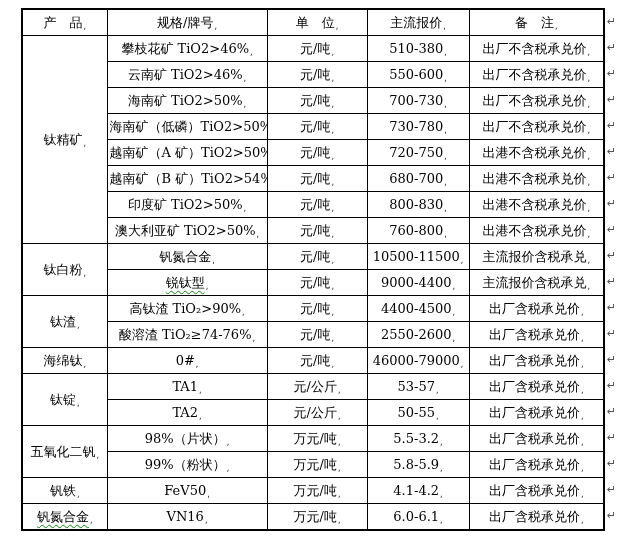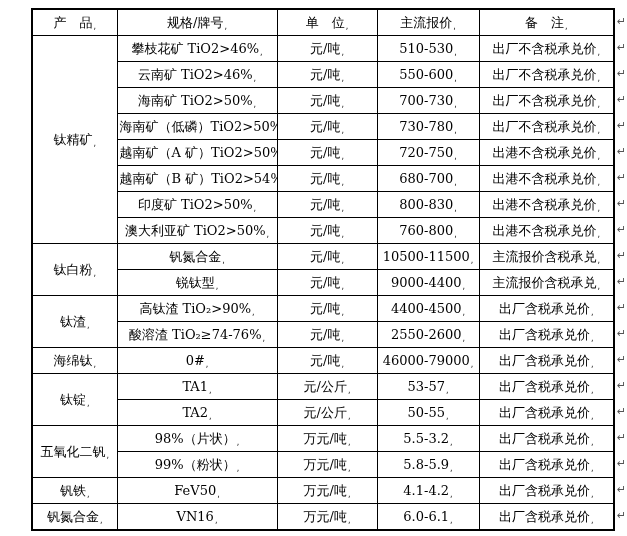--- a/index.html
+++ b/index.html
@@ -1,39 +1,40 @@
 <!DOCTYPE html>
 <html><head>
 <meta charset="utf-8">
 <style>
   html,body{margin:0;padding:0;}
   body{
     width:627px;height:536px;background:#ffffff;position:relative;overflow:hidden;
     font-family:"DejaVu Serif","Liberation Serif",serif;
     color:#000;
   }
-  .page{position:absolute;left:13px;top:0;width:598px;height:536px;background:#fff;}
+  .page{position:absolute;left:3px;top:0;width:598px;height:536px;background:#fff;}
   table.price{
     position:absolute;left:18px;top:8px;width:582px;
     border-collapse:collapse;table-layout:fixed;
     border:2px solid #000;
   }
   th,td{
     border:1px solid #000;
     text-align:center;vertical-align:middle;
     font-weight:normal;font-size:13px;
     height:25px;padding:0 2px;
     white-space:nowrap;overflow:hidden;
     color:#000;
   }
   .mark{
     font-size:8px;color:#222;margin-left:1px;vertical-align:-2px;
     font-family:"DejaVu Sans",sans-serif;
   }
   .squiggle{
+    text-decoration:underline;
     text-decoration-style:wavy;
     text-decoration-color:#0a8a0a;
     text-decoration-thickness:1px;
     text-underline-offset:3px;
   }
   .arrow-rail{
     position:absolute;left:604px;top:8px;width:20px;
     display:flex;flex-direction:column;
   }
   .arrow{
@@ -62,21 +63,21 @@
         <th><span>单　位</span><span class="mark">,</span></th>
         <th><span>主流报价</span><span class="mark">,</span></th>
         <th><span>备　注</span><span class="mark">,</span></th>
       </tr>
     </thead>
     <tbody id="tbody">
         <tr>
           <td rowspan="8"><span>钛精矿</span><span class="mark">,</span></td>
           <td><span>攀枝花矿 TiO2&gt;46%</span><span class="mark">,</span></td>
           <td><span>元/吨</span><span class="mark">,</span></td>
-          <td><span>510-530</span><span class="mark">,</span></td>
+          <td><span>510-380</span><span class="mark">,</span></td>
           <td><span>出厂不含税承兑价</span><span class="mark">,</span></td>
         </tr>
         <tr>
           <td><span>云南矿 TiO2&gt;46%</span><span class="mark">,</span></td>
           <td><span>元/吨</span><span class="mark">,</span></td>
           <td><span>550-600</span><span class="mark">,</span></td>
           <td><span>出厂不含税承兑价</span><span class="mark">,</span></td>
         </tr>
         <tr>
           <td><span>海南矿 TiO2&gt;50%</span><span class="mark">,</span></td>

